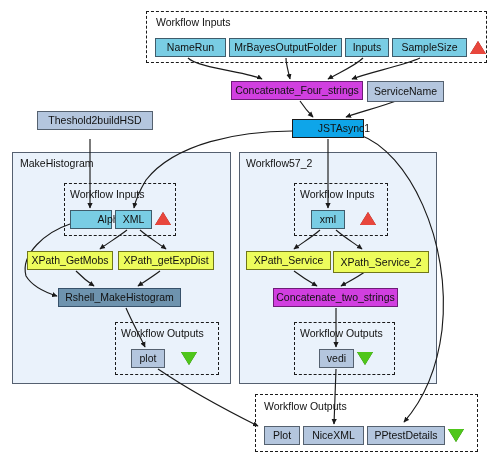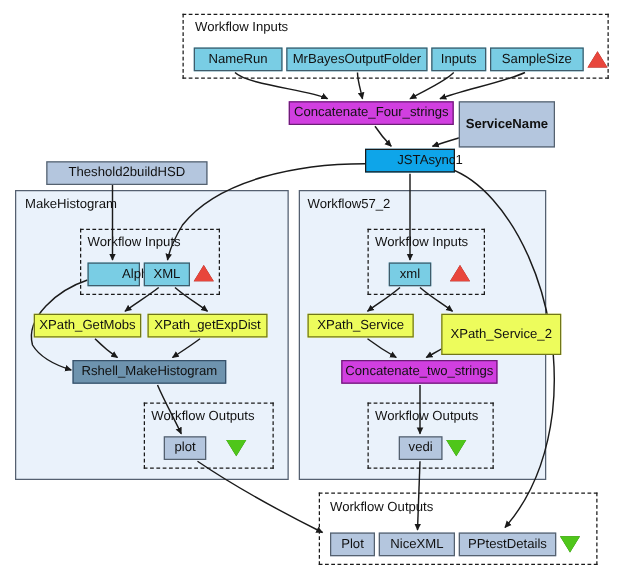--- a/index.html
+++ b/index.html
@@ -111,25 +111,25 @@
   <div class="dashbox" style="left:146px; top:11px; width:341px; height:52px;"></div>
   <div class="boxlabel" style="left:156px; top:16px;">Workflow Inputs</div>
 
   <div class="node n-input" style="left:155px; top:38px; width:71px; height:19px;">NameRun</div>
   <div class="node n-input" style="left:229px; top:38px; width:113px; height:19px;">MrBayesOutputFolder</div>
   <div class="node n-input" style="left:345px; top:38px; width:44px; height:19px;">Inputs</div>
   <div class="node n-input" style="left:392px; top:38px; width:75px; height:19px;">SampleSize</div>
   <div class="tri tri-up" style="left:470px; top:41px;"></div>
 
   <div class="node n-concat" style="left:231px; top:81px; width:132px; height:19px;">Concatenate_Four_strings</div>
-  <div class="node n-service" style="left:367px; top:81px; width:77px; height:37px;font-weight:bold;">ServiceName</div>
+  <div class="node n-service" style="left:367px; top:81px; width:77px; height:21px;">ServiceName</div>
 
   <div class="node n-plain" style="left:292px; top:119px; width:72px; height:19px;">JSTAsync1</div>
 
-  <div class="node n-service" style="left:37px; top:129px; width:129px; height:19px;text-align:center;">Theshold2buildHSD</div>
+  <div class="node n-service" style="left:37px; top:111px; width:116px; height:19px;text-align:center;">Theshold2buildHSD</div>
 
   <div class="solidbox" style="left:12px; top:152px; width:219px; height:232px;"></div>
   <div class="boxlabel" style="left:20px; top:157px;">MakeHistogram</div>
 
   <div class="dashbox" style="left:64px; top:183px; width:112px; height:53px;"></div>
   <div class="boxlabel" style="left:70px; top:188px;">Workflow Inputs</div>
 
   <div class="node n-input" style="left:70px; top:210px; width:42px; height:19px;padding-left:40px;">Alpha</div>
   <div class="node n-input" style="left:115px; top:210px; width:37px; height:19px;">XML</div>
   <div class="tri tri-up" style="left:155px; top:212px;"></div>
@@ -146,21 +146,21 @@
 
   <div class="solidbox" style="left:239px; top:152px; width:198px; height:232px;"></div>
   <div class="boxlabel" style="left:246px; top:157px;">Workflow57_2</div>
 
   <div class="dashbox" style="left:294px; top:183px; width:94px; height:53px;"></div>
   <div class="boxlabel" style="left:300px; top:188px;">Workflow Inputs</div>
   <div class="node n-input" style="left:311px; top:210px; width:34px; height:19px;">xml</div>
   <div class="tri tri-up" style="left:360px; top:212px;"></div>
 
   <div class="node n-xpath" style="left:246px; top:251px; width:85px; height:19px;">XPath_Service</div>
-  <div class="node n-xpath" style="left:333px; top:251px; width:96px; height:33px;margin-left:20px;">XPath_Service_2</div>
+  <div class="node n-xpath" style="left:333px; top:251px; width:96px; height:22px;">XPath_Service_2</div>
 
   <div class="node n-concat" style="left:273px; top:288px; width:125px; height:19px;">Concatenate_two_strings</div>
 
   <div class="dashbox" style="left:294px; top:322px; width:101px; height:53px;"></div>
   <div class="boxlabel" style="left:300px; top:327px;">Workflow Outputs</div>
   <div class="node n-service" style="left:319px; top:349px; width:35px; height:19px;">vedi</div>
   <div class="tri tri-down" style="left:357px; top:352px;"></div>
 
   <div class="dashbox" style="left:255px; top:394px; width:223px; height:58px;"></div>
   <div class="boxlabel" style="left:264px; top:400px;">Workflow Outputs</div>

